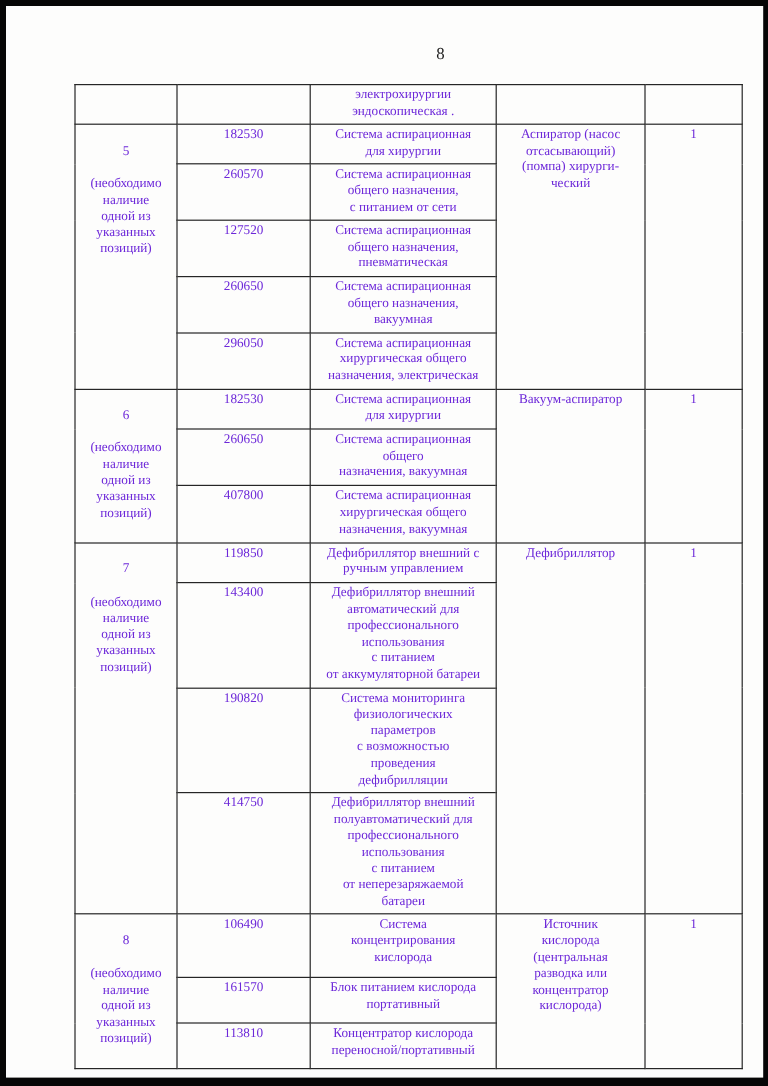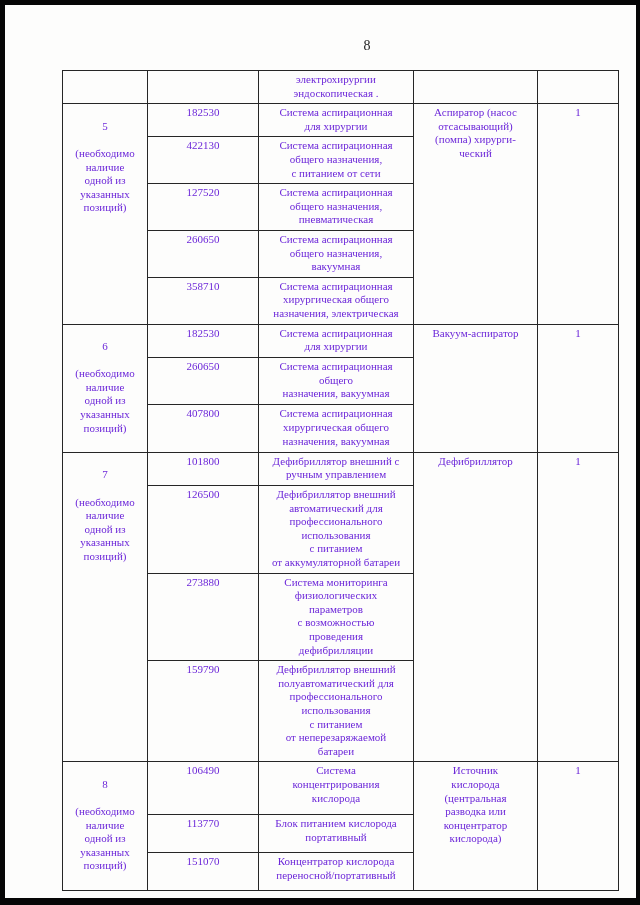--- a/index.html
+++ b/index.html
@@ -87,39 +87,39 @@
           <td>182530</td>
           <td>Система аспирационная
 для хирургии</td>
           <td rowspan="5">Аспиратор (насос
 отсасывающий)
 (помпа) хирурги-
 ческий</td>
           <td rowspan="5">1</td>
         </tr>
         <tr>
-          <td>422130</td>
+          <td>260570</td>
           <td>Система аспирационная
 общего назначения,
 с питанием от сети</td>
         </tr>
         <tr>
           <td>127520</td>
           <td>Система аспирационная
 общего назначения,
 пневматическая</td>
         </tr>
         <tr>
           <td>260650</td>
           <td>Система аспирационная
 общего назначения,
 вакуумная</td>
         </tr>
         <tr>
-          <td>358710</td>
+          <td>296050</td>
           <td>Система аспирационная
 хирургическая общего
 назначения, электрическая</td>
         </tr>
 
         <tr>
           <td class="cell-note" rowspan="3">
             <div>6</div>
             <div>(необходимо
 наличие
@@ -148,46 +148,46 @@
 
         <tr>
           <td class="cell-note" rowspan="4">
             <div>7</div>
             <div>(необходимо
 наличие
 одной из
 указанных
 позиций)</div>
           </td>
-          <td>101800</td>
+          <td>119850</td>
           <td>Дефибриллятор внешний с
 ручным управлением</td>
           <td rowspan="4">Дефибриллятор</td>
           <td rowspan="4">1</td>
         </tr>
         <tr>
-          <td>126500</td>
+          <td>143400</td>
           <td>Дефибриллятор внешний
 автоматический для
 профессионального
 использования
 с питанием
 от аккумуляторной батареи</td>
         </tr>
         <tr>
-          <td>273880</td>
+          <td>190820</td>
           <td>Система мониторинга
 физиологических
 параметров
 с возможностью
 проведения
 дефибрилляции</td>
         </tr>
         <tr>
-          <td>159790</td>
+          <td>414750</td>
           <td>Дефибриллятор внешний
 полуавтоматический для
 профессионального
 использования
 с питанием
 от неперезаряжаемой
 батареи</td>
         </tr>
 
         <tr>
@@ -205,26 +205,26 @@
 кислорода</td>
           <td rowspan="3">Источник
 кислорода
 (центральная
 разводка или
 концентратор
 кислорода)</td>
           <td rowspan="3">1</td>
         </tr>
         <tr>
-          <td>113770</td>
+          <td>161570</td>
           <td>Блок питанием кислорода
 портативный</td>
         </tr>
         <tr>
-          <td>151070</td>
+          <td>113810</td>
           <td>Концентратор кислорода
 переносной/портативный</td>
         </tr>
 
       </tbody>
     </table>
   </div>
 </div>
 
 </body></html>

